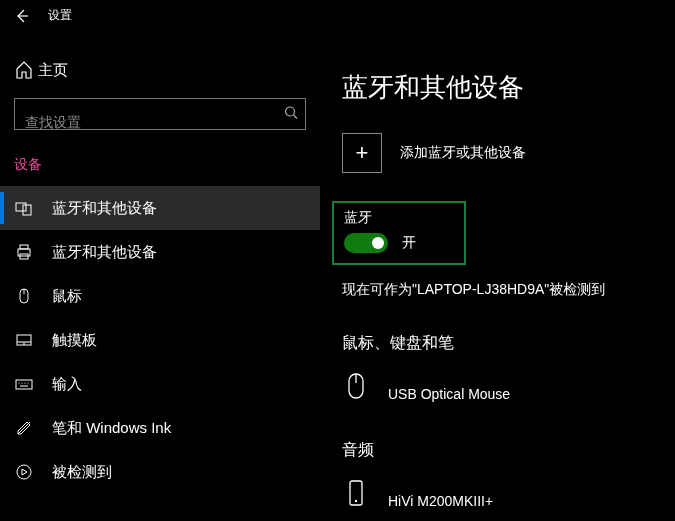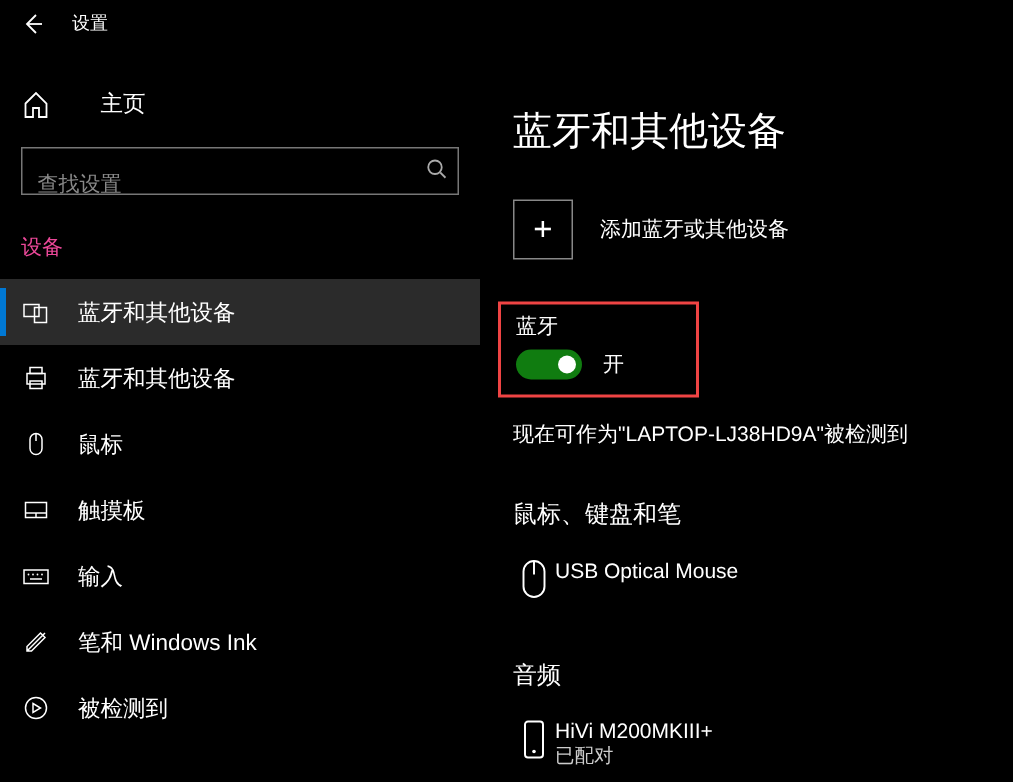--- a/index.html
+++ b/index.html
@@ -23,22 +23,22 @@
     }
     .back-icon { width: 16px; height: 16px; display:flex; align-items:center; justify-content:center; }
     .header-title { font-size: 12px; }
     .main { display: flex; flex: 1; }
     .sidebar {
       width: 320px;
       padding-left: 0;
     }
     .home-row {
       display: flex;
-      align-items: flex-start;
-      gap: 33px;
+      align-items: flex-end;
+      gap: 4px;
       padding: 10px 14px;
       margin-top: 18px;
       margin-bottom: 8px;
     }
     .home-icon { width: 20px; height: 20px; display:flex; align-items:center; justify-content:center; }
     .home-label { font-size: 15px; }
     .search-wrap {
       margin: 6px 14px 18px 14px;
       position: relative;
     }
@@ -106,21 +106,21 @@
       height: 40px;
       border: 1px solid #888;
       display: flex;
       align-items: center;
       justify-content: center;
       font-size: 22px;
       font-weight: 300;
     }
     .add-label { font-size: 14px; }
     .bt-box {
-      border: 2px solid #ef4444;
+      border: 2px solid #15803d;
       display: inline-block;
       padding: 6px 48px 10px 10px;
       margin-bottom: 16px;
       margin-left: -10px;
     }
     .bt-title { font-size: 14px; margin-bottom: 6px; }
     .toggle-row { display: flex; align-items: center; gap: 14px; }
     .toggle {
       width: 44px;
       height: 20px;
@@ -136,21 +136,22 @@
       border-radius: 50%;
       background: #fff;
       top: 4px;
       right: 4px;
     }
     .toggle-label { font-size: 14px; }
     .status-text { font-size: 14px; margin-bottom: 34px; }
     .section-title { font-size: 16px; font-weight: 400; margin-bottom: 14px; }
     .device-row {
       display: flex;
-      align-items: flex-start;
+      align-items: flex-end;
+      gap: 18px;
       padding: 4px 0;
       margin-bottom: 34px;
     }
     .device-icon { width: 28px; display:flex; align-items:center; justify-content:center; }
     .device-info { display: flex; flex-direction: column; }
     .device-name { font-size: 14px; }
     .device-status { font-size: 13px; color: #ccc; }
   </style>
 </head>
 <body>
@@ -290,17 +291,16 @@
     <div class="section-title">音频</div>
     <div class="device-row">
       <span class="device-icon">
         <svg width="22" height="30" viewBox="0 0 22 30">
             <rect x="5" y="2" width="12" height="24" rx="2" stroke="#fff" stroke-width="1.3" fill="none"></rect>
             <circle cx="11" cy="22" r="1.2" fill="#fff"></circle>
           </svg>
       </span>
       <div class="device-info">
         <span class="device-name">HiVi M200MKIII+</span>
-        <span class="device-status">已配对</span>
       </div>
     </div>
   </div>
 </div>
 
 </body></html>

